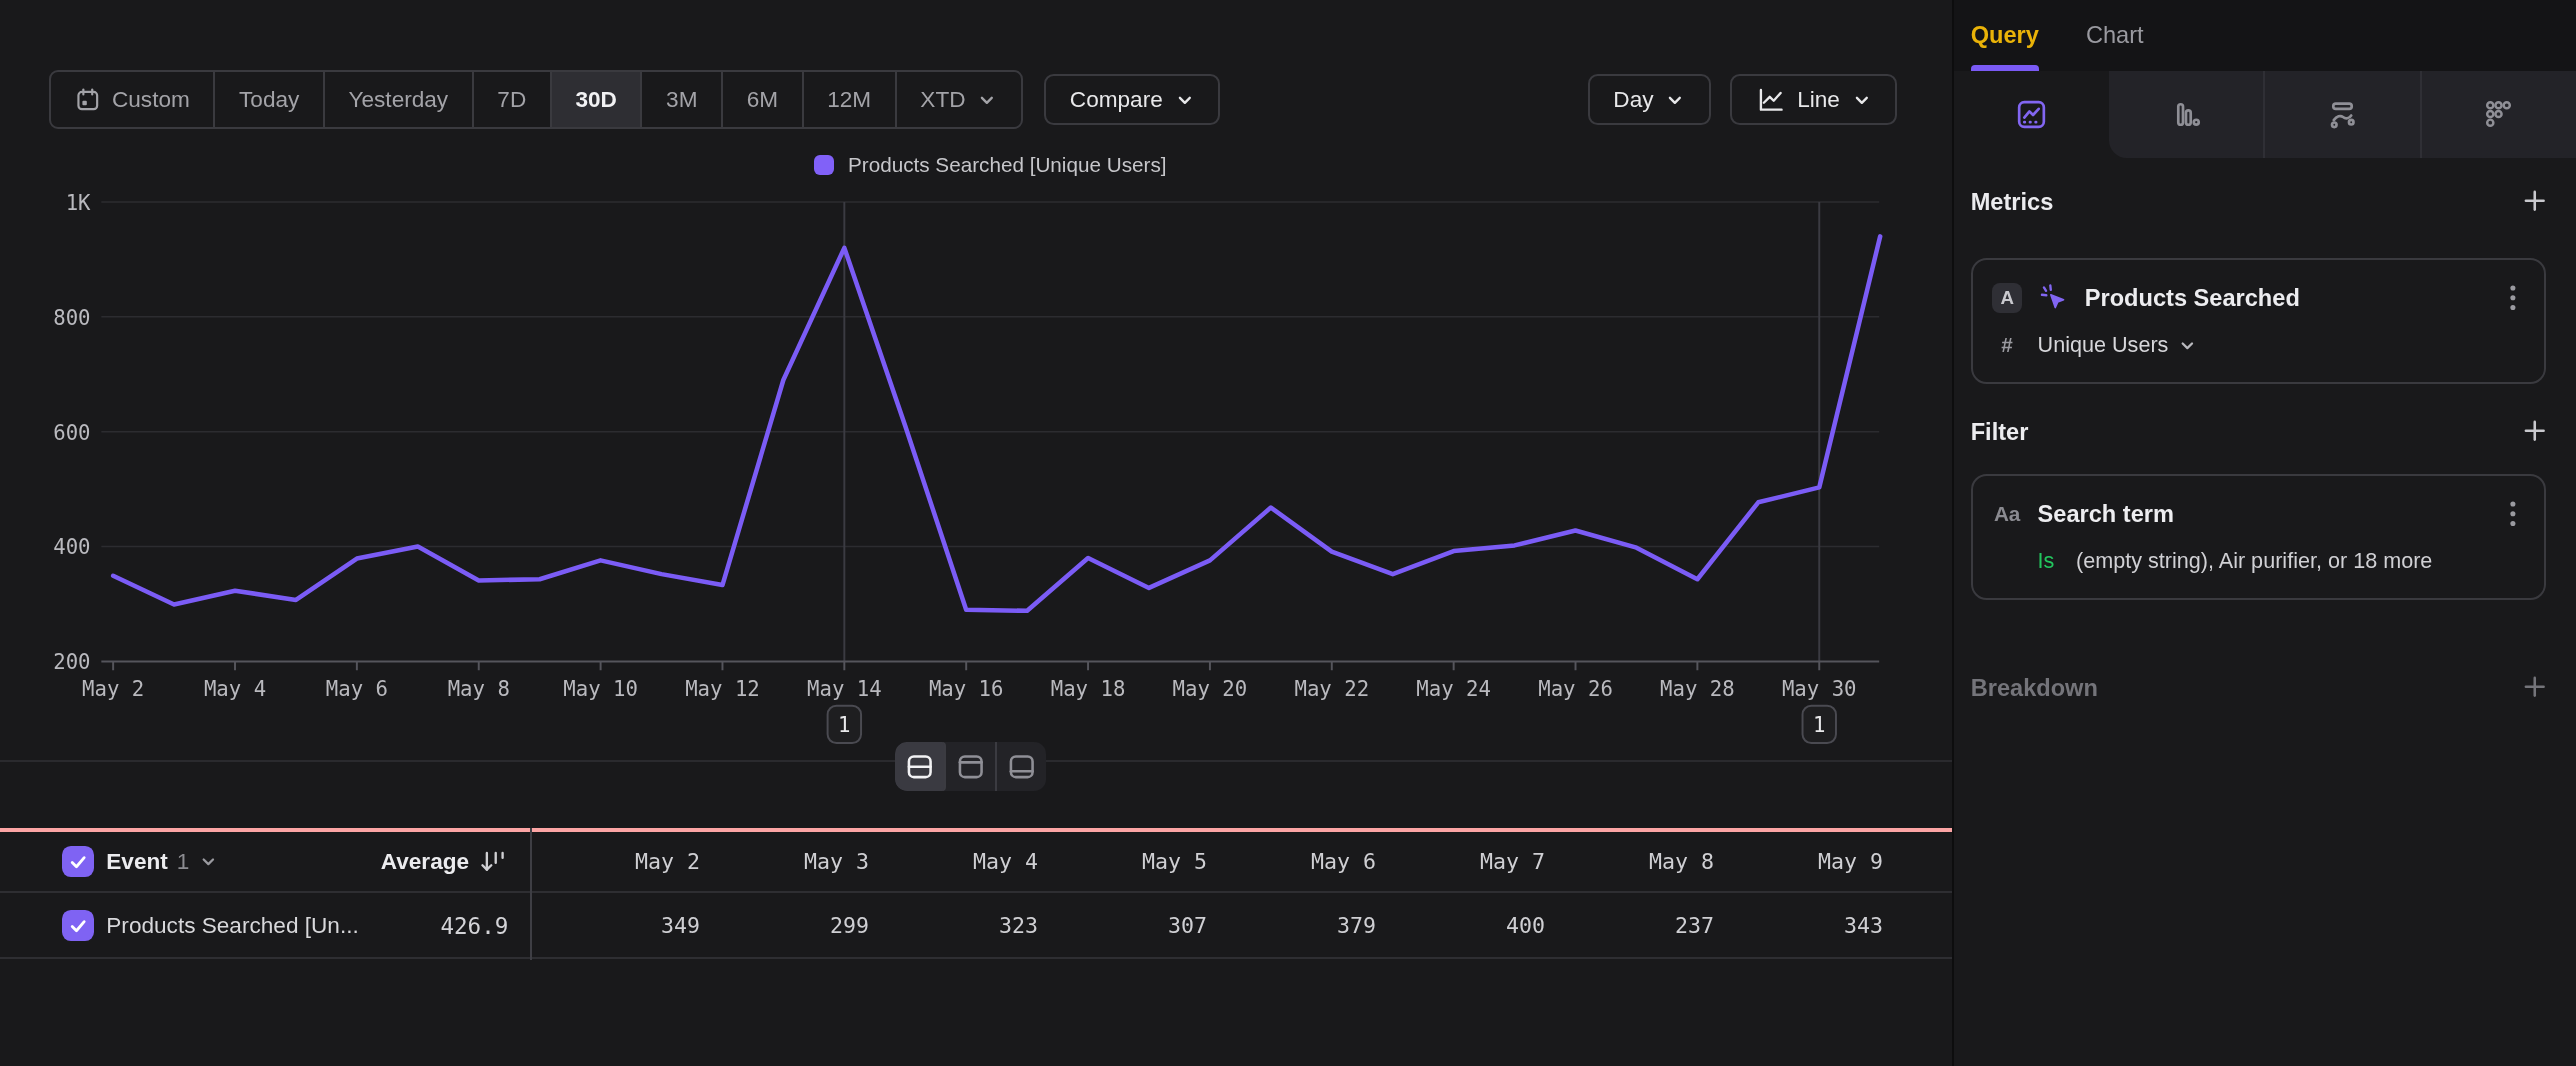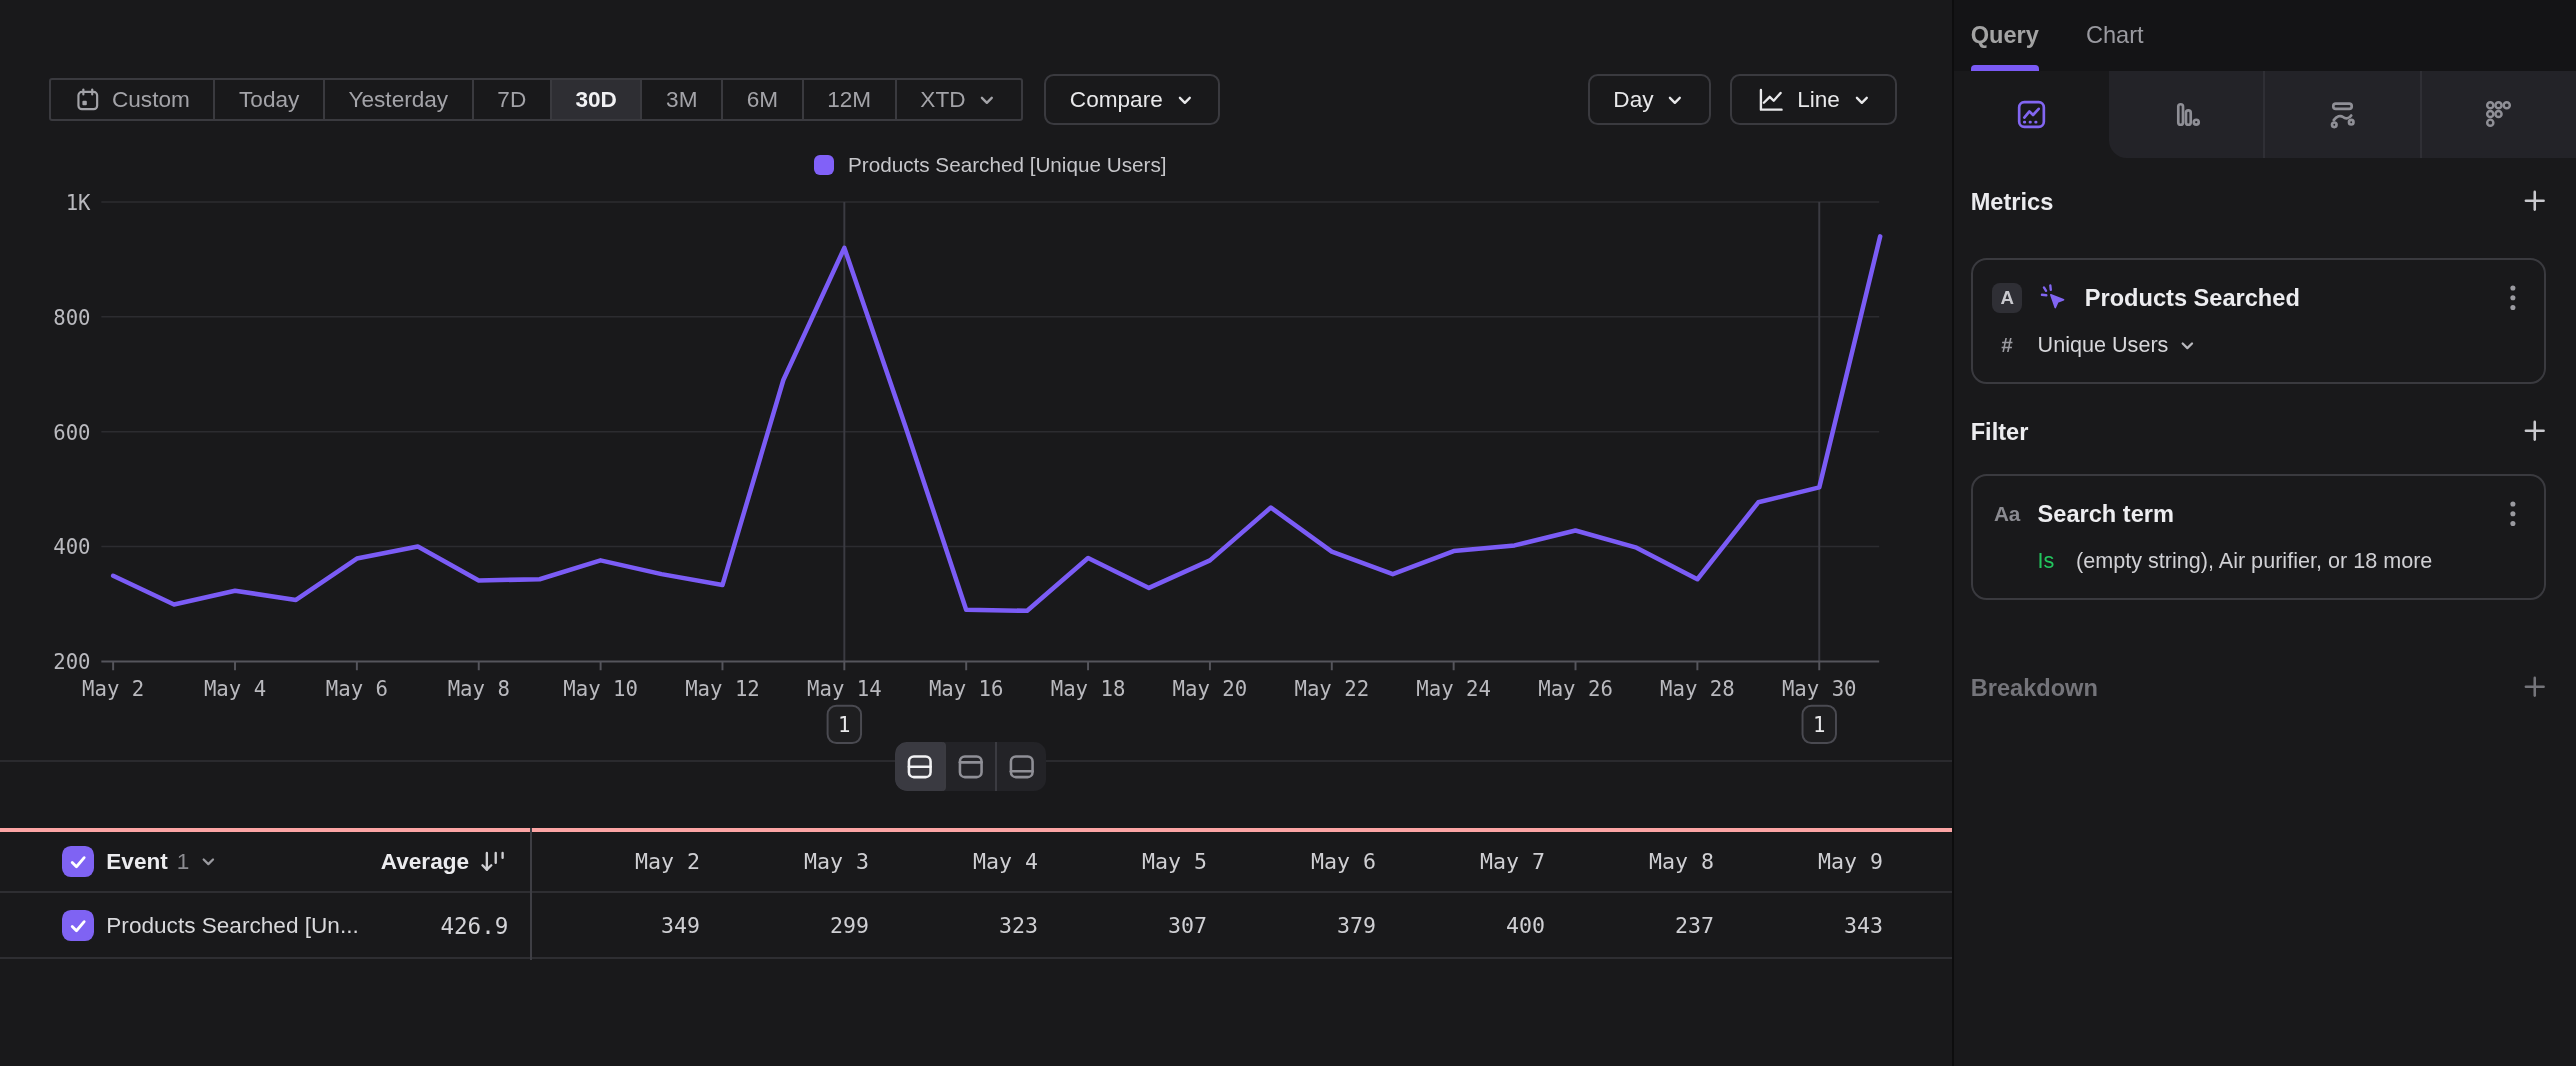--- a/index.html
+++ b/index.html
@@ -10,21 +10,21 @@
     font-family:"Liberation Sans", sans-serif;
     color:#ededef;
   }
   .mono { font-family:"DejaVu Sans Mono", monospace; }
 
   
   .main { position:absolute; left:0; top:0; width:1952px; height:1067px; }
 
   
   .toolbar { position:absolute; left:49px; top:74px; right:55px; height:51px; display:flex; align-items:center; }
-  .seg-control { display:flex; height:43px; border:2px solid #3a3a3f; border-radius:3px; overflow:hidden; }
+  .seg-control { display:flex; height:59px; border:2px solid #3a3a3f; border-radius:9px; overflow:hidden; }
   .seg {
     display:flex; align-items:center; gap:11.8px; padding:0 23.6px; height:100%;
     background:transparent; border:none; border-right:2px solid #3a3a3f; cursor:pointer;
     color:#a3a3a8; font-family:"Liberation Sans",sans-serif; font-size:22.6px;
   }
   .seg:last-child { border-right:none; }
   .seg.active { background:#2e2e33; color:#f2f2f4; font-weight:700; }
   .btn {
     display:flex; align-items:center; gap:11.8px; height:51px; padding:0 23.6px;
     background:transparent; border:2px solid #3a3a3f; border-radius:9.8px; cursor:pointer;
@@ -70,21 +70,21 @@
   .avg-value { margin-left:auto; padding-right:22.6px; font-size:22.6px; color:#d4d4d8; }
   .date-cols { position:absolute; left:531px; top:0; width:1352px; height:100%; display:flex; align-items:center; }
   .tcell { flex:1; text-align:right; font-family:"DejaVu Sans Mono",monospace; font-size:21.6px; color:#cfcfd3; }
   .vsep { position:absolute; left:530px; top:828px; width:2px; height:132px; background:#3e3e44; }
 
   
   .vdivider { position:absolute; left:1952px; top:0; width:2px; height:1067px; background:#0d0d0e; }
   .sidebar { position:absolute; left:1954px; top:0; width:622px; height:1067px; background:#19191b; }
   .sb-header { position:absolute; left:0; top:0; width:622px; height:71px; background:#141416; display:flex; align-items:center; gap:47px; padding-left:16.7px; }
   .sb-tab { position:relative; height:100%; display:flex; align-items:center; font-size:23.6px; color:#9a9aa0; cursor:pointer; }
-  .sb-tab.active { color:#a3a3a3; font-weight:700; }
+  .sb-tab.active { color:#eab308; font-weight:700; }
   .sb-tab.active::after { content:""; position:absolute; left:0; right:0; bottom:0; height:5.9px; border-radius:3.9px 3.9px 0 0; background:#7a5af5; }
   .view-tabs { position:absolute; left:0; top:71px; width:622px; height:87px; display:flex; }
   .vt { flex:0 0 155px; display:flex; align-items:center; justify-content:center; cursor:pointer; }
   .vt-rest { flex:1; display:flex; background:#232328; border-radius:0 0 0 17.7px; }
   .vt-rest .vt { border-left:2px solid #2f2f35; flex:1; }
   .vt-rest .vt:first-child { border-left:none; }
 
   .sb-heading { position:absolute; left:0; width:622px; height:33px; display:flex; align-items:flex-end; padding:0 25.6px 0 16.7px; }
   .sb-heading .title { font-size:23.6px; font-weight:700; color:#ececef; }
   .sb-heading .plus-btn { margin-left:auto; background:none; border:none; cursor:pointer; display:flex; }

